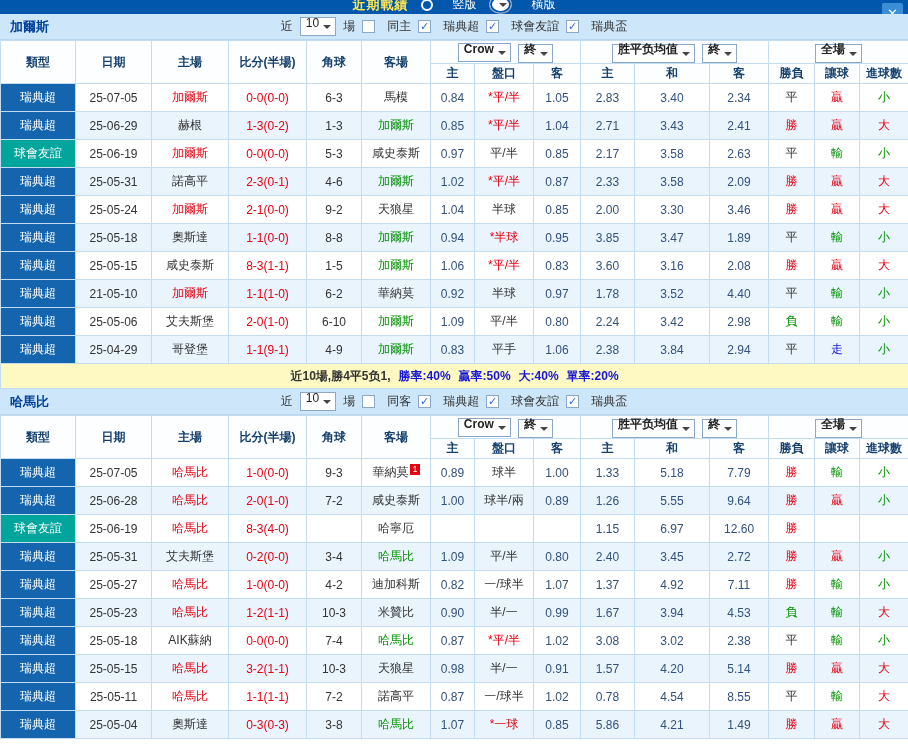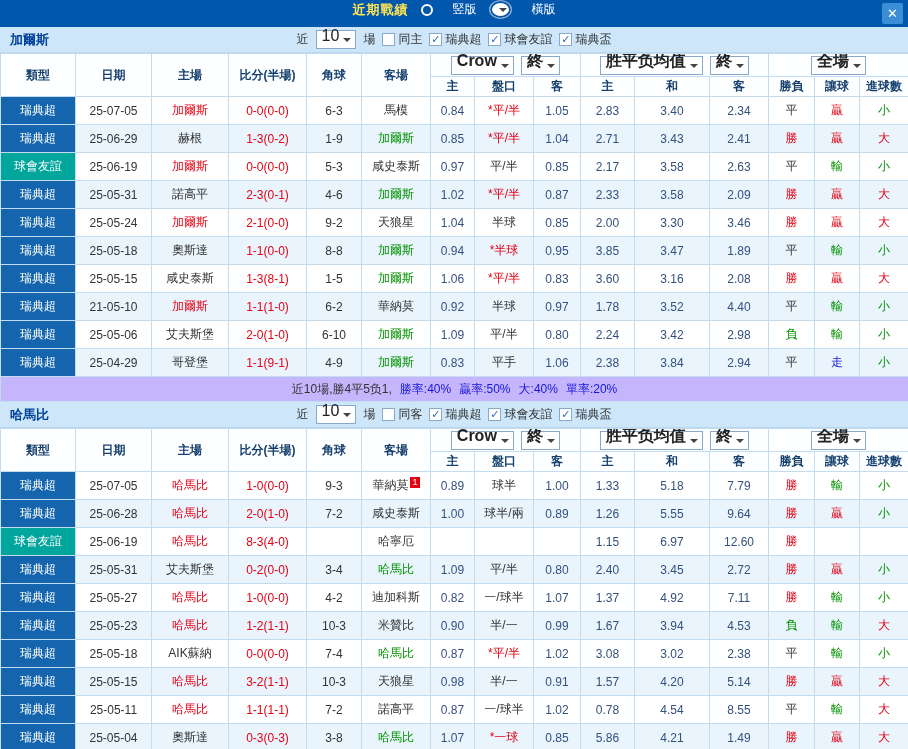--- a/index.html
+++ b/index.html
@@ -4,22 +4,22 @@
 <style>
   * { margin:0; padding:0; box-sizing:border-box; }
   html,body { background:#fff; }
   body {
     width:908px; height:749px; overflow:hidden;
     font-family:"Liberation Sans","DejaVu Sans",sans-serif;
     font-size:12px; color:#333;
   }
   
   .titlebar {
-    height:27px; background:#0057ac; color:#fff;
-    display:flex; align-items:flex-start; position:relative;
+    height:14px; background:#0057ac; color:#fff;
+    display:flex; align-items:flex-end; position:relative;
   }
   .title-center { flex:1; display:flex; justify-content:center; align-items:center; gap:12px; }
   .title { color:#ffe553; font-weight:bold; font-size:13px; letter-spacing:1px; }
   .radio { display:inline-flex; align-items:center; gap:20px; cursor:pointer; font-size:12px;font-family:Liberation Serif, serif; }
   .rdot {
     width:12px; height:12px; border:2px solid #fff; border-radius:50%;
     display:inline-block; background:transparent; position:relative;
   }
   .rdot.sel { background:#fff; box-shadow:inset 0 0 0 2px #0057ac; }
   .close {
@@ -30,27 +30,27 @@
   
   .band {
     height:26px; background:#cde6f9; border-bottom:1px solid #b9d7ee;
     display:flex; align-items:center; position:relative;
   }
   .team { position:absolute; left:10px; color:#00419c; font-weight:bold; font-size:13px; }
   .controls { margin:0 auto; display:flex; align-items:center; gap:7px; color:#333; }
   .sel {
     display:inline-flex; align-items:center; height:19px;
     background:#fff; border:1px solid #8aa8c8; padding:0 16px 8px 5px;
-    position:relative; cursor:pointer; color:#222; font-size:16px;
+    position:relative; cursor:pointer; color:#222; font-size:12px;
   }
   .sel::after {
     content:""; position:absolute; right:4px; top:7px;
     border:4px solid transparent; border-top-color:#444;
   }
-  .cb { display:inline-flex; align-items:center; gap:3px; cursor:pointer; }
+  .cb { display:inline-flex; align-items:center; gap:12px; cursor:pointer; }
   .box {
     width:13px; height:13px; border:1px solid #8aa8c8; background:#fff;
     display:inline-flex; align-items:center; justify-content:center;
   }
   .box.checked::after { content:"✓"; color:#2a66c8; font-size:11px; font-weight:bold; line-height:11px; }
   
   table.grid { width:908px; border-collapse:collapse; table-layout:fixed; }
   .grid th, .grid td {
     border:1px solid #c3dcf0; text-align:center;
     overflow:hidden; white-space:nowrap; font-size:12px;
@@ -62,21 +62,21 @@
   .grid tbody td { height:28px; background-clip:padding-box; }
   .grid tbody tr:nth-child(even) td { background:#e9f4fd; }
   td.lg { color:#fff !important; }
   td.lg-super { background:#1565ae !important; }
   td.lg-friendly { background:#00a69c !important; }
   .c-red { color:#e60012; }
   .c-green { color:#009100; }
   .c-blue { color:#1616d8; }
   .c-dark { color:#333; }
   .c-odds { color:#33517e; }
-  .summary { height:25px; background:#c4b5fd; text-align:center; }
+  .summary { height:25px; background:#fef9c3; text-align:center;font-weight:bold; }
   .summary span { margin:0 4px; }
   .badge {
     display:inline-block; background:#e60012; color:#fff;
     font-size:9px; line-height:11px; padding:0 2px; margin-left:2px; vertical-align:4px;
   }
 </style>
 </head>
 <body>
 
 <div class="titlebar">
@@ -199,21 +199,21 @@
         <td class="c-odds">2.34</td>
         <td class="c-dark">平</td>
         <td class="c-red">贏</td>
         <td class="c-green">小</td>
       </tr>
       <tr>
         <td class="lg lg-super">瑞典超</td>
         <td class="c-dark">25-06-29</td>
         <td class="c-dark">赫根</td>
         <td class="c-red">1-3(0-2)</td>
-        <td class="c-dark">1-9</td>
+        <td class="c-dark">1-3</td>
         <td class="c-green">加爾斯</td>
         <td class="c-odds">0.85</td>
         <td class="c-red">*平/半</td>
         <td class="c-odds">1.04</td>
         <td class="c-odds">2.71</td>
         <td class="c-odds">3.43</td>
         <td class="c-odds">2.41</td>
         <td class="c-red">勝</td>
         <td class="c-red">贏</td>
         <td class="c-red">大</td>
@@ -283,21 +283,21 @@
         <td class="c-odds">3.47</td>
         <td class="c-odds">1.89</td>
         <td class="c-dark">平</td>
         <td class="c-green">輸</td>
         <td class="c-green">小</td>
       </tr>
       <tr>
         <td class="lg lg-super">瑞典超</td>
         <td class="c-dark">25-05-15</td>
         <td class="c-dark">咸史泰斯</td>
-        <td class="c-red">1-3(8-1)</td>
+        <td class="c-red">8-3(1-1)</td>
         <td class="c-dark">1-5</td>
         <td class="c-green">加爾斯</td>
         <td class="c-odds">1.06</td>
         <td class="c-red">*平/半</td>
         <td class="c-odds">0.83</td>
         <td class="c-odds">3.60</td>
         <td class="c-odds">3.16</td>
         <td class="c-odds">2.08</td>
         <td class="c-red">勝</td>
         <td class="c-red">贏</td>

